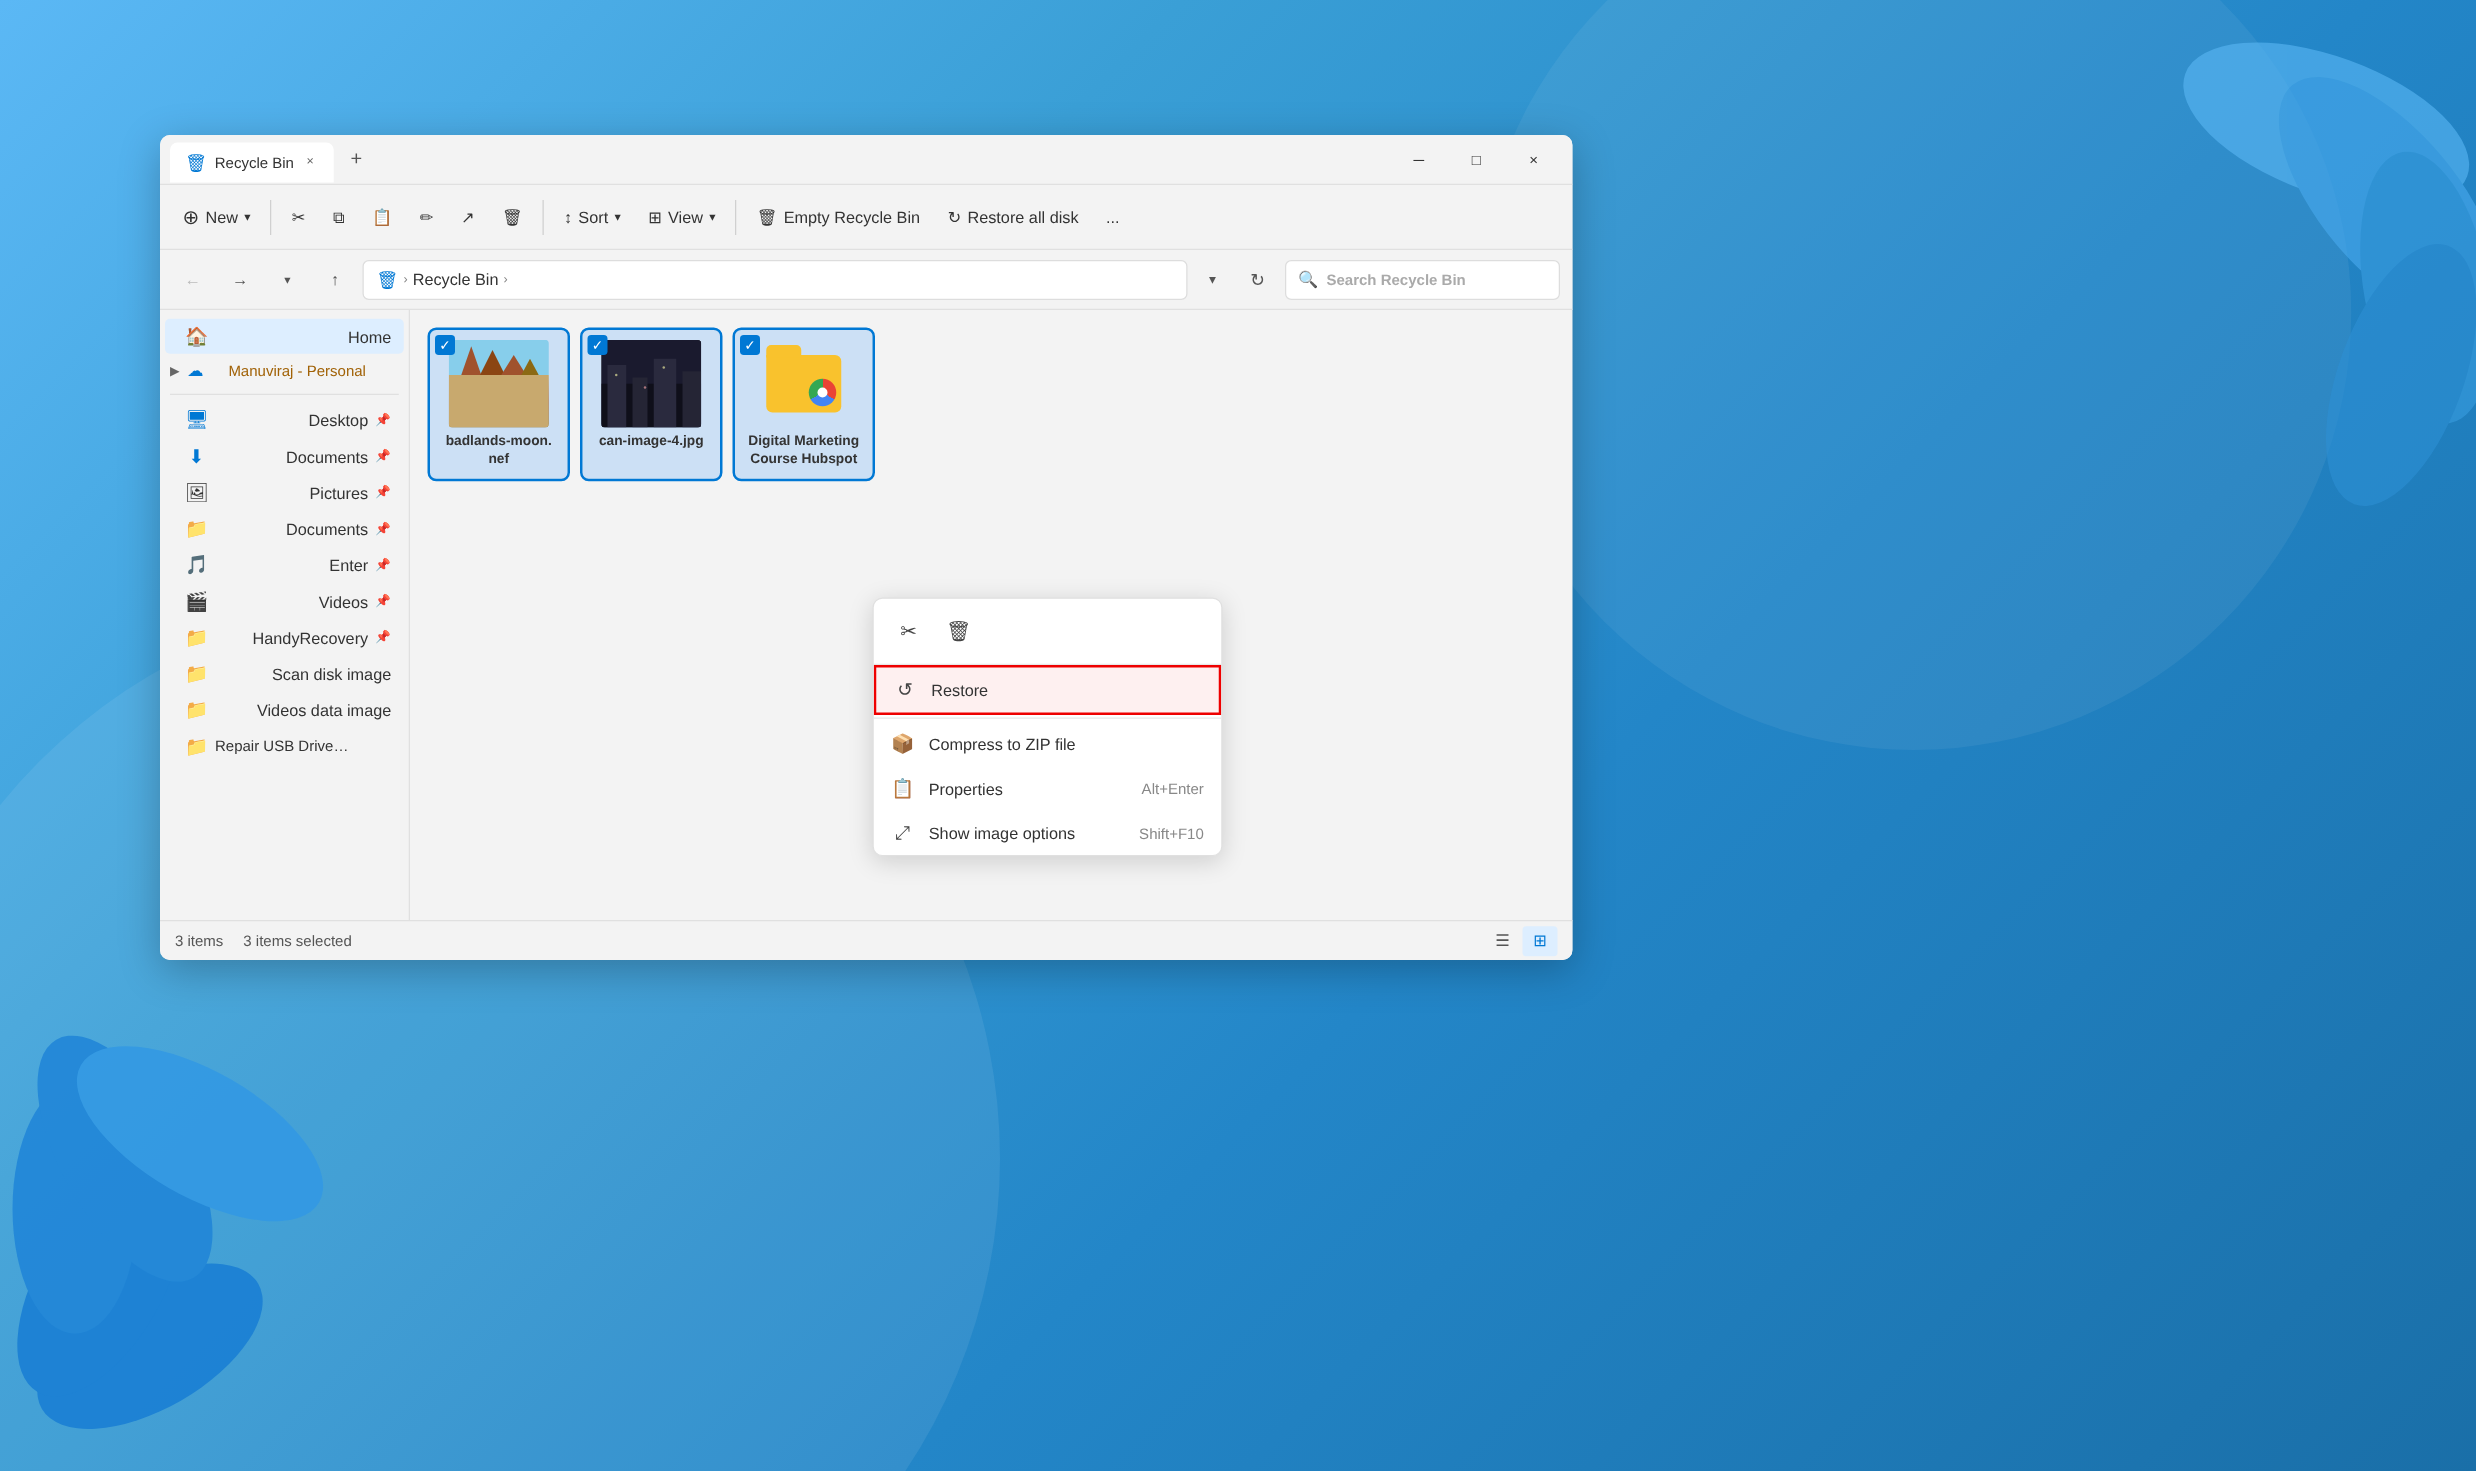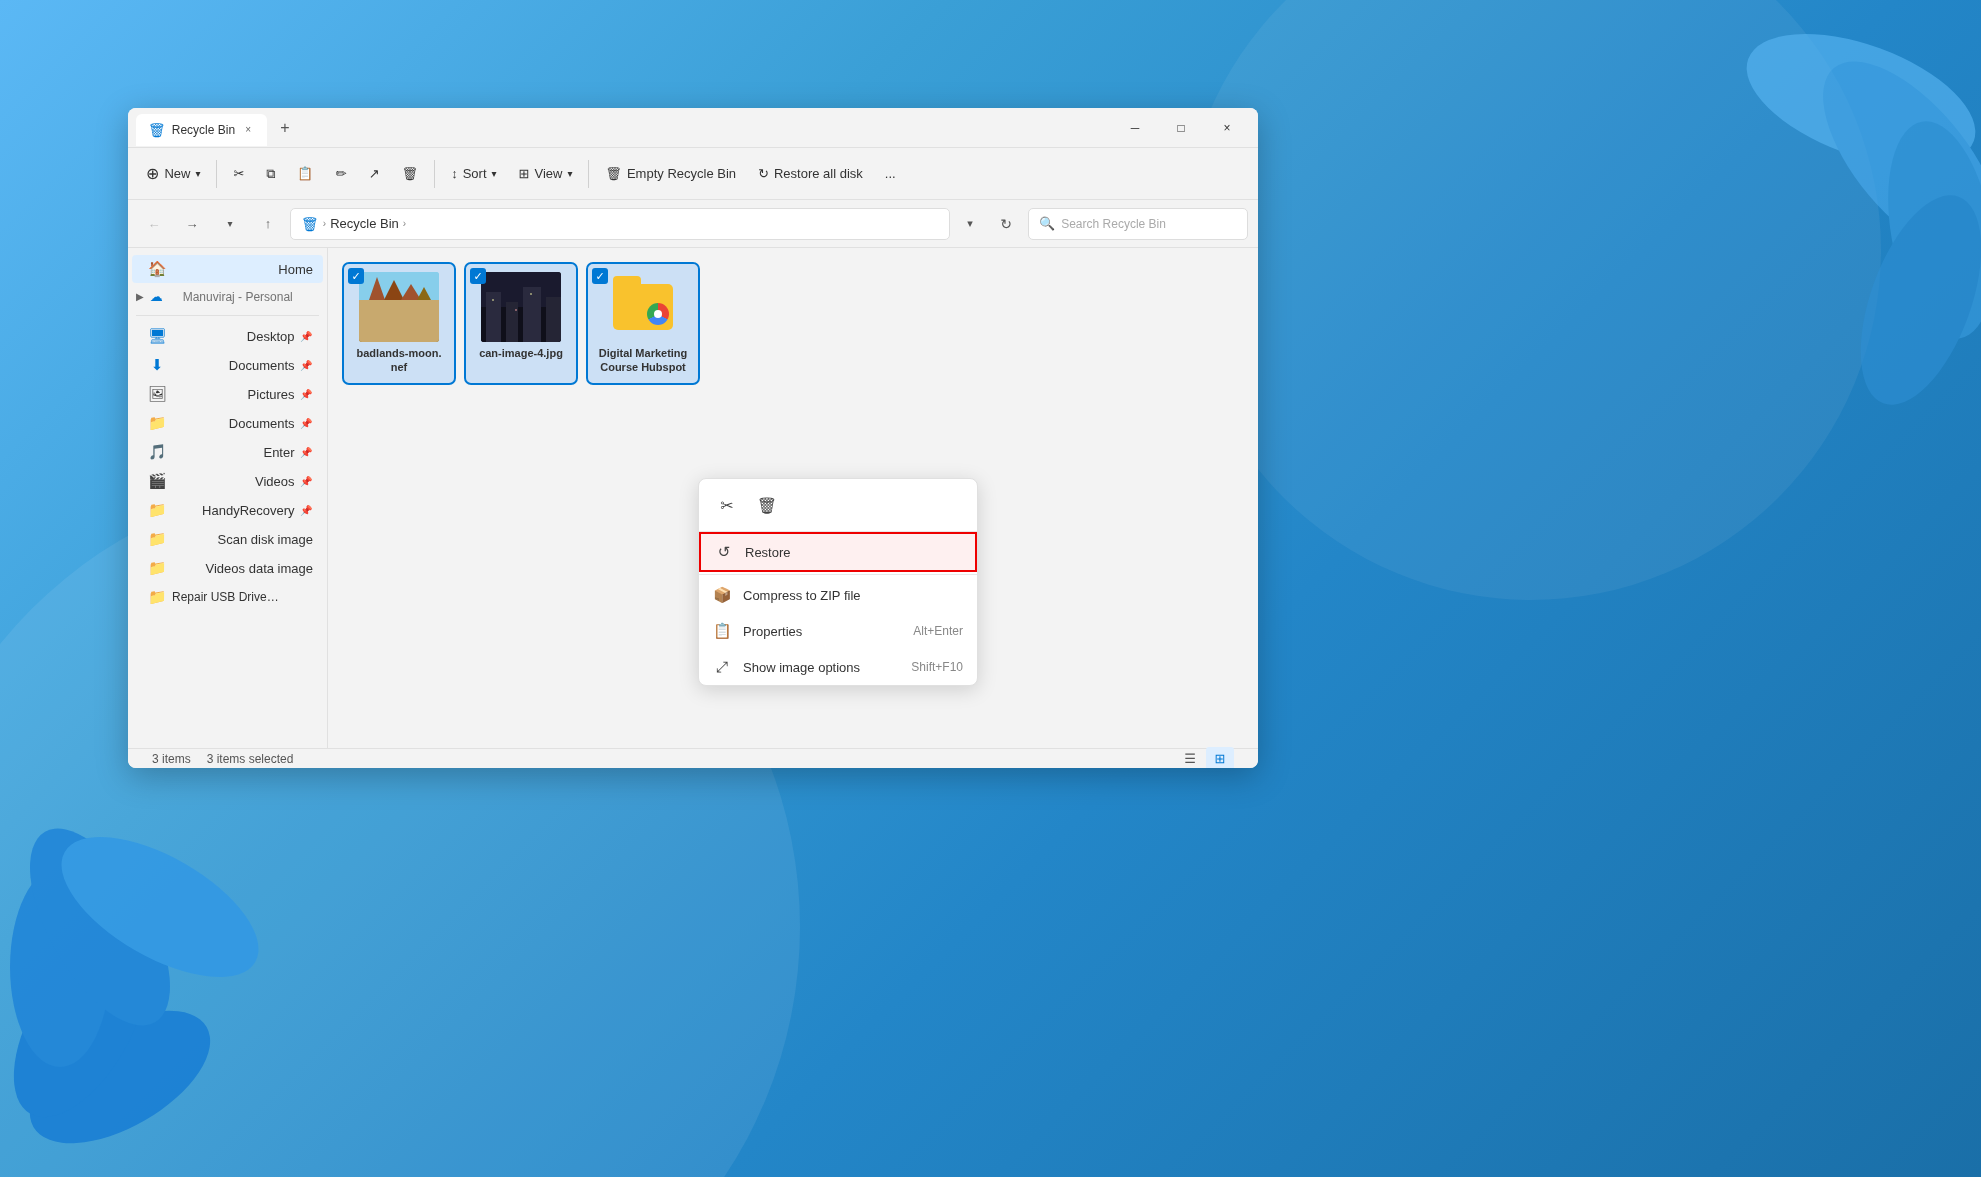--- a/index.html
+++ b/index.html
@@ -375,26 +375,26 @@
       left: 50%;
       transform: translate(-50%, -50%);
       width: 8px;
       height: 8px;
       background: white;
       border-radius: 50%;
     }
 
     
     .status-bar {
-      height: 20px;
+      height: 32px;
       background: #f3f3f3;
       border-top: 1px solid #e0e0e0;
       display: flex;
       align-items: center;
-      padding: 0 24px;
+      padding: 0 12px;
       font-size: 12px;
       color: #555;
       gap: 8px;
       flex-shrink: 0;
     }
     .status-spacer { flex: 1; }
     .view-toggle {
       display: flex;
       gap: 2px;
     }
@@ -555,35 +555,35 @@
     <div class="address-path">
       <span class="path-icon">🗑</span>
       <span class="path-chevron">›</span>
       <span>Recycle Bin</span>
       <span class="path-chevron">›</span>
     </div>
     <div class="address-dropdown">▾</div>
     <div class="refresh-btn">↻</div>
     <div class="search-box">
       <span>🔍</span>
-      <span style="color:#aaa;font-size:12px;">Search Recycle Bin</span>
+      <span style="color:#aaa;font-size:12px;font-weight:bold;">Search Recycle Bin</span>
     </div>
   </div>
 
   <div class="content-area">
 
     <div class="sidebar">
       <div class="sidebar-item active">
         <span class="si-icon">🏠</span>
         <span class="si-label">Home</span>
       </div>
       <div class="sidebar-section-header">
         <span class="chevron">▶</span>
         <span style="color:#0078d4;">☁</span>
-        <span style="font-size:12px;color:#737373;padding-left:14px;">Manuviraj - Personal</span>
+        <span style="font-size:12px;color:#a16207;padding-left:14px;">Manuviraj - Personal</span>
       </div>
       <div class="sidebar-divider"></div>
       <div class="sidebar-item">
         <span class="si-icon" style="color:#0078d4;">🖥</span>
         <span class="si-label">Desktop</span>
         <span class="si-pin">📌</span>
       </div>
       <div class="sidebar-item">
         <span class="si-icon" style="color:#0078d4;">⬇</span>
         <span class="si-label">Documents</span>

